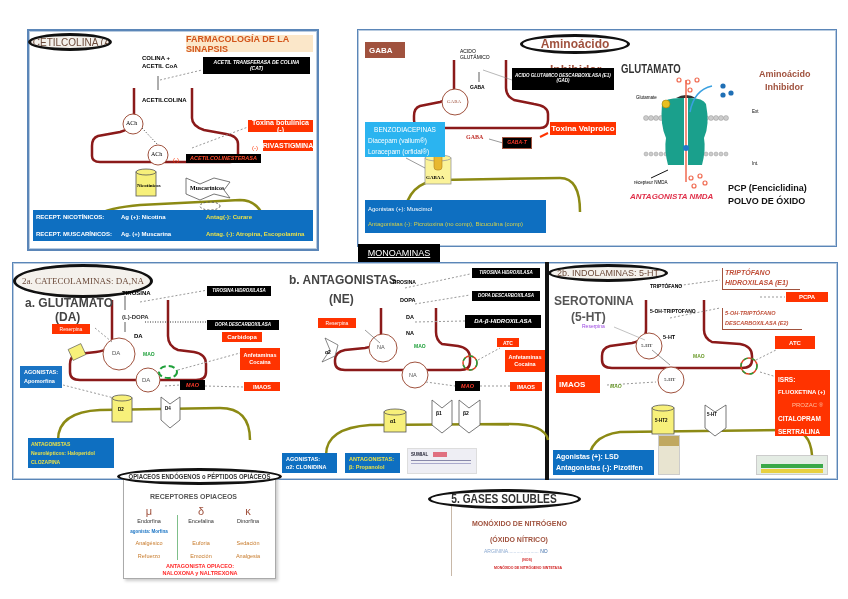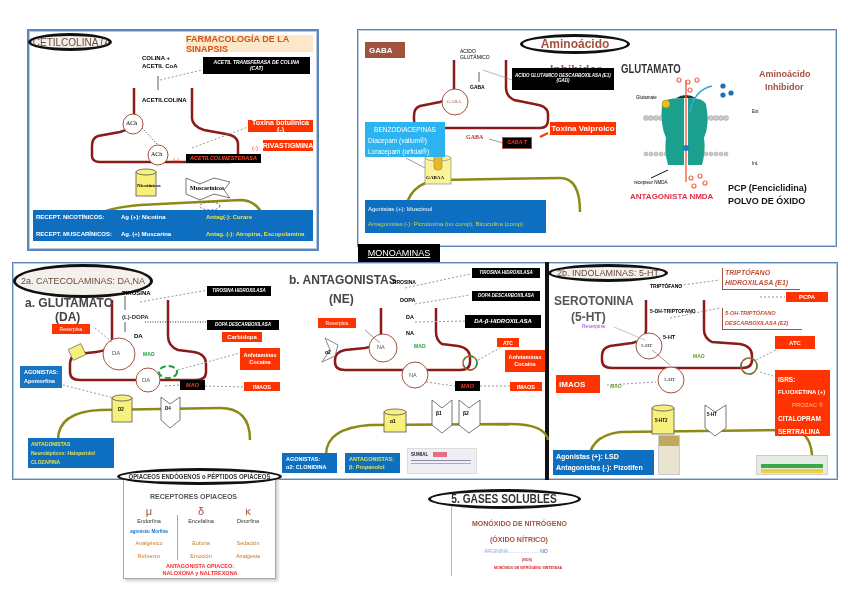--- a/index.html
+++ b/index.html
@@ -157,21 +157,21 @@
   <div>Agonistas (+): Muscimol</div>
   <div style="color:#d4d04a;">Antagonistas (-): Picrotoxina (no comp), Bicuculina (comp)</div>
 </div>
 <div class="txt" style="left:621px;top:62px;font-size:12px;color:#333;font-family:'Liberation Sans',sans-serif;transform:scaleX(0.8);transform-origin:left;">GLUTAMATO</div>
 <div class="txt brown" style="left:759px;top:61px;font-size:9px;">Aminoácido</div>
 <div class="txt brown" style="left:765px;top:74px;font-size:9px;">Inhibidor</div>
 <div class="txt" style="left:636px;top:95px;font-size:4.5px;font-weight:normal;">Glutamate</div>
 <div class="txt" style="left:752px;top:109px;font-size:4.5px;font-weight:normal;">Ext</div>
 <div class="txt" style="left:752px;top:161px;font-size:4.5px;font-weight:normal;">Int.</div>
 <div class="txt" style="left:634px;top:180px;font-size:4.5px;font-weight:normal;">récepteur NMDA</div>
-<div class="txt" style="left:630px;top:192px;font-size:8px;color:#e0304a;text-align:right;">ANTAGONISTA NMDA</div>
+<div class="txt" style="left:630px;top:192px;font-size:8px;font-style:italic;color:#e0304a;text-align:right;">ANTAGONISTA NMDA</div>
 <div class="txt" style="left:728px;top:183px;font-size:9px;color:#111;">PCP (Fenciclidina)</div>
 <div class="txt" style="left:728px;top:196px;font-size:9px;color:#111;">POLVO DE ÓXIDO</div>
 
 <div class="abs" style="left:358px;top:244px;width:82px;height:18px;background:#000;color:#fff;font-size:9px;display:flex;align-items:center;justify-content:center;text-decoration:underline;">
   <span>MONOAMINAS</span>
 </div>
 <div class="panel" style="left:12px;top:262px;width:826px;height:218px;border-width:1.5px;"></div>
 <div class="abs" style="left:545px;top:262px;width:4px;height:218px;background:#111;"></div>
 
 <svg class="lines" width="848" height="599">
@@ -226,21 +226,21 @@
   <line x1="668" y1="287" x2="720" y2="280" stroke="#999" stroke-dasharray="2 2"></line>
   <line x1="670" y1="318" x2="720" y2="308" stroke="#999" stroke-dasharray="2 2"></line>
   <line x1="614" y1="327" x2="645" y2="340" stroke="#999" stroke-width="0.6"></line>
   <line x1="652" y1="350" x2="670" y2="365" stroke="#555" stroke-width="0.6"></line>
   <line x1="607" y1="385" x2="656" y2="382" stroke="#999" stroke-dasharray="2 2"></line>
   <line x1="756" y1="360" x2="776" y2="350" stroke="#999" stroke-dasharray="2 2"></line>
   <line x1="760" y1="372" x2="780" y2="378" stroke="#999" stroke-dasharray="2 2"></line>
   <line x1="760" y1="297" x2="785" y2="297" stroke="#999" stroke-dasharray="2 2"></line>
 </svg>
 
-<div class="oval" style="left:13px;top:264px;width:140px;height:34px;font-size:9px;color:#6b4a3a;">
+<div class="oval" style="left:13px;top:264px;width:140px;height:34px;font-size:9px;color:#6b4a3a;font-family:Liberation Serif, serif;">
   <span>2a. CATECOLAMINAS: DA,NA</span>
 </div>
 <div class="txt" style="left:25px;top:296px;font-size:12px;color:#444;">a.  GLUTAMATO</div>
 <div class="txt" style="left:55px;top:310px;font-size:12px;color:#444;">(DA)</div>
 <div class="txt" style="left:122px;top:290px;font-size:6px;">TIROSINA</div>
 <div class="txt" style="left:122px;top:314px;font-size:6px;color:#333;">(L)-DOPA</div>
 <div class="txt" style="left:134px;top:333px;font-size:6px;">DA</div>
 <div class="blk" style="left:207px;top:286px;width:64px;height:10px;font-size:4.5px;">TIROSINA HIDROXILASA</div>
 <div class="blk" style="left:207px;top:320px;width:72px;height:10px;font-size:4.5px;">DOPA DESCARBOXILASA</div>
 <div class="red" style="left:222px;top:332px;width:40px;height:10px;font-size:6px;">Carbidopa</div>

